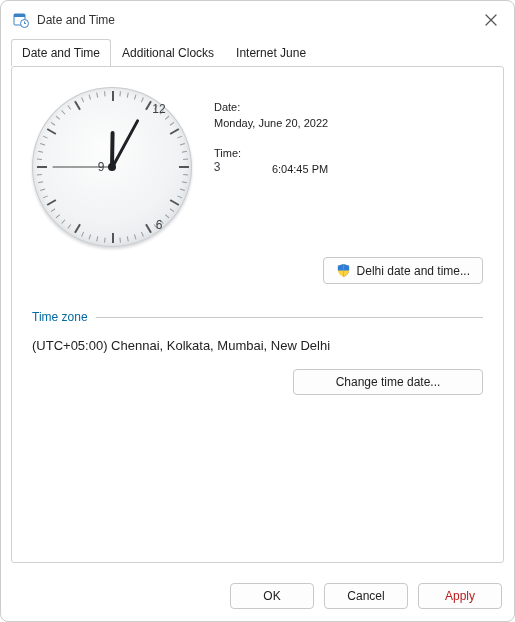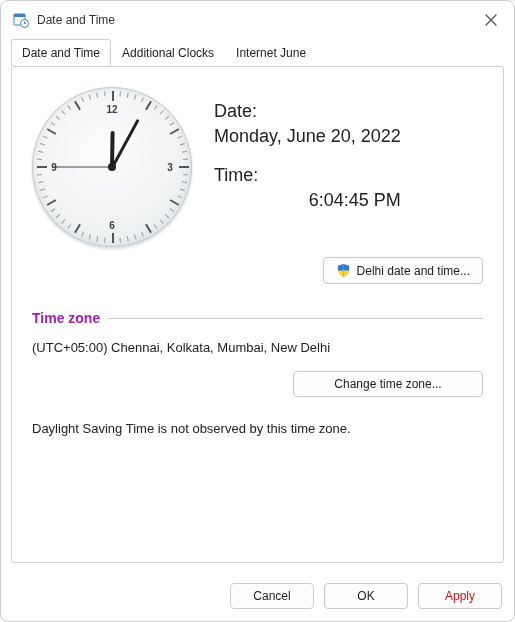--- a/index.html
+++ b/index.html
@@ -16,43 +16,43 @@
     .tabstrip-inner { display: flex; border-bottom: 1px solid transparent; position: relative; }
     .tab { font-size: 12px; padding: 6px 10px; color: #222; cursor: pointer; border: 1px solid transparent; border-bottom: none; border-top-left-radius: 3px; border-top-right-radius: 3px; }
     .tab.active { border-color: #d0d0d0; background: #fff; position: relative; z-index: 2; }
 
     
     .panel { border: 1px solid #d0d0d0; border-radius: 3px; margin: 0 10px 10px 10px; margin-top: -1px; padding: 20px 20px 10px 20px; flex: 1; position: relative; background: #fff; display: flex; flex-direction: column; }
 
     
     .dt-row { display: flex; gap: 22px; }
     .clock-wrap { width: 160px; height: 160px; position: relative; flex-shrink: 0; }
-    .info-col { padding-top: 14px; font-size: 18px; color: #222; }
+    .info-col { padding-top: 14px; font-size: 11px; color: #222; }
     .lbl { margin-bottom: 4px; }
     .val { margin-bottom: 18px; text-align: right; }
 
     
     .clock-face { width: 100%; height: 100%; border-radius: 50%; background: radial-gradient(circle at 45% 40%, #fdfdfd 0%, #f1f3f4 55%, #dfe4e8 100%); box-shadow: 0 2px 3px rgba(0,0,0,0.15), inset 0 0 0 1px #c8ccd0, inset 0 0 10px rgba(0,0,0,0.1); position: relative; }
     .tick { position: absolute; left: 50%; top: 50%; width: 2px; height: 10px; background: #555; transform-origin: 50% 0; }
     .tick.minor { height: 5px; width: 1px; background: #999; }
-    .numeral { position: absolute; font-size: 10px; font-weight: 700; color: #3a3f44; transform: translate(-50%, -50%); }
+    .numeral { position: absolute; font-size: 12px; font-weight: 400; color: #3a3f44; transform: translate(-50%, -50%); margin-left: 47px; }
     .hand { position: absolute; left: 50%; top: 50%; background: #1e2226; transform-origin: 50% 100%; border-radius: 2px; }
     .hand.hour { width: 4px; height: 36px; margin-left: -2px; margin-top: -36px; }
     .hand.min  { width: 3px; height: 54px; margin-left: -1.5px; margin-top: -54px; }
     .hand.sec  { width: 1px; height: 60px; margin-left: -0.5px; margin-top: -60px; background: #444; }
     .pivot { position: absolute; left: 50%; top: 50%; width: 8px; height: 8px; margin-left: -4px; margin-top: -4px; background: #1e2226; border-radius: 50%; }
 
     
     .btn-row { display:flex; justify-content:flex-end; margin-top:10px; }
     .btn { font-size: 12px; padding: 5px 12px; background: #fdfdfd; border: 1px solid #c8c8c8; border-radius: 4px; cursor: pointer; display:inline-flex; align-items:center; gap:6px; color:#222; }
     .btn.disabled { color: #b91c1c; cursor: default; }
 
     
     .section-head { display: flex; align-items: center; gap: 8px; margin-top: 26px; margin-bottom: 14px; }
-    .section-head .txt { font-size: 14px; color: #a21caf; font-weight: bold; }
+    .section-head .txt { font-size: 12px; color: #0369a1; }
     .section-head .line { flex: 1; height: 1px; background: #c8c8c8; }
 
     .tz-text, .dst-text { font-size: 13px; color: #222; }
     .dst-text { margin-top: 24px; }
 
     
     .button-bar { border-top: none; padding: 10px 12px 12px 0; display: flex; justify-content: flex-end; gap: 10px; }
     .button-bar .btn { min-width: 84px; justify-content: center; }
 
     .shield { width:15px; height:15px; }
@@ -183,26 +183,25 @@
 
   <div class="section-head">
     <span class="txt">Time zone</span>
     <span class="line"></span>
   </div>
 
   <div class="tz-text">(UTC+05:00) Chennai, Kolkata, Mumbai, New Delhi</div>
 
   <div class="btn-row" style="margin-top:16px;">
     <button class="btn" style="min-width:190px; justify-content:center;">
-      <span>Change time zone...</span>
+      <span>Change time date...</span>
     </button>
   </div>
 
-  <div class="dst-text">Daylight Saving Time is not observed by this time zone.</div>
 
   <div style="flex:1"></div>
 </div>
 
 <div class="button-bar">
+  <button class="btn">OK</button>
   <button class="btn">Cancel</button>
-  <button class="btn">OK</button>
   <button class="btn disabled">Apply</button>
 </div>
 
 </body></html>

